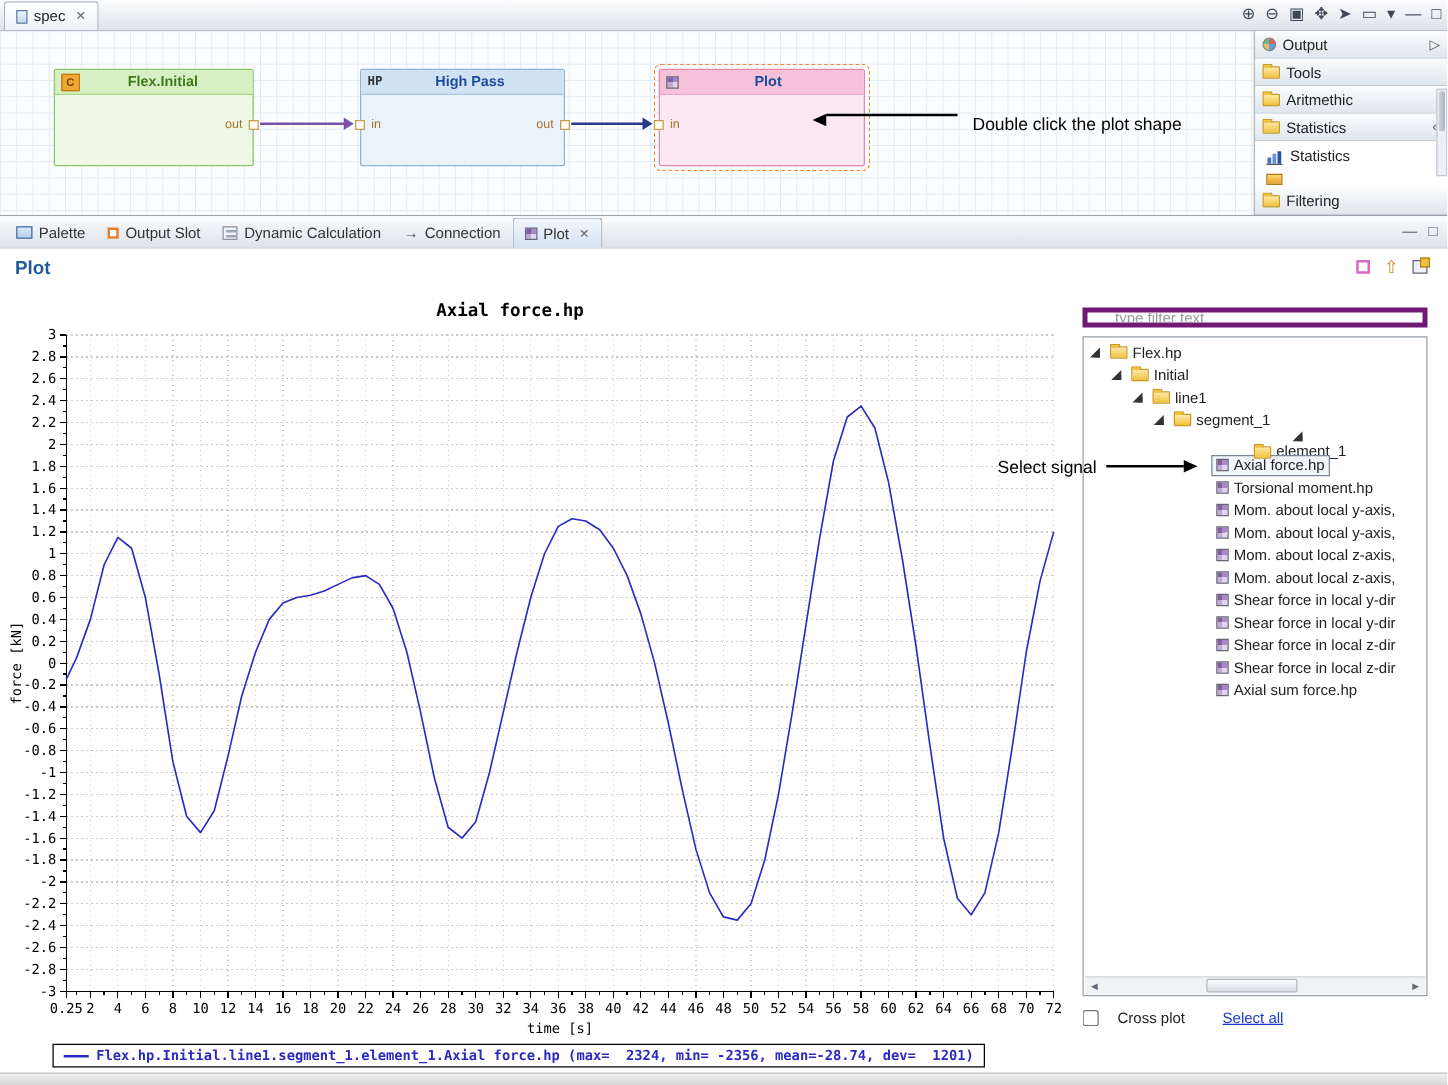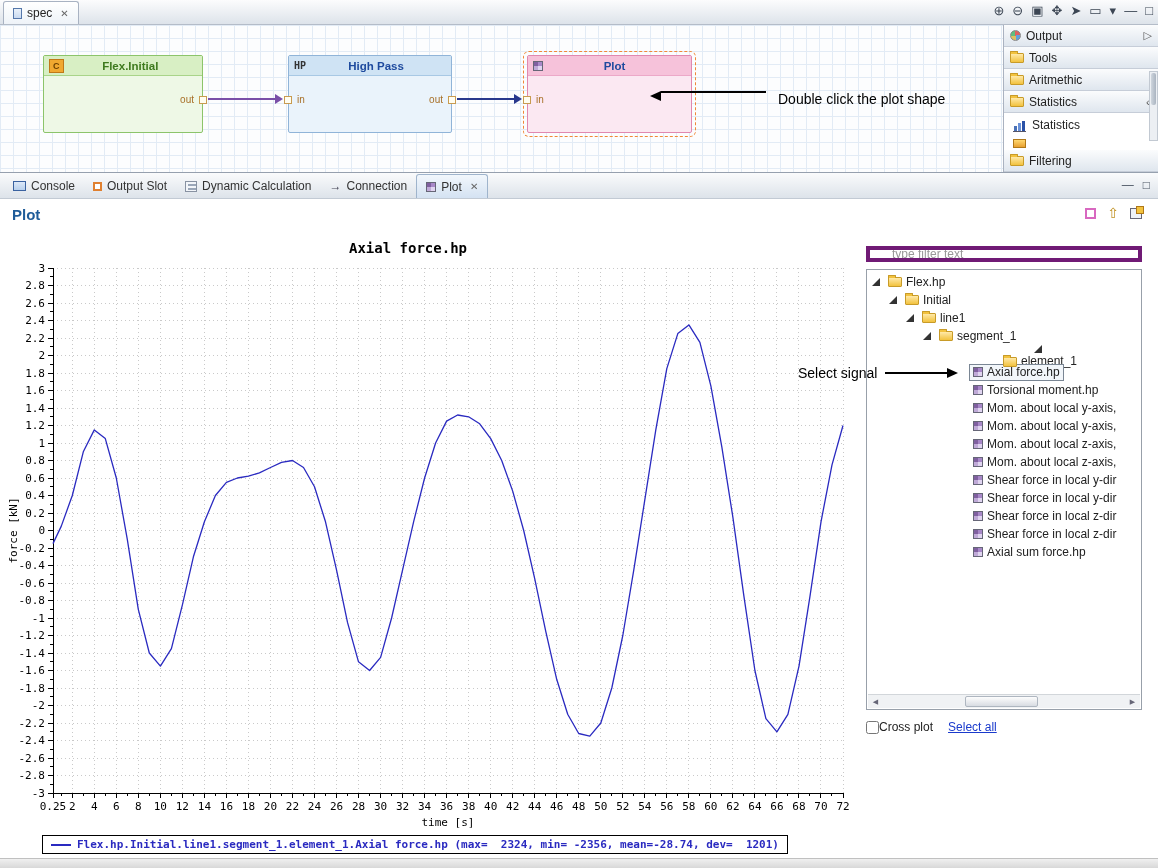--- a/index.html
+++ b/index.html
@@ -110,32 +110,32 @@
   .ct-tick { font-family: "DejaVu Sans Mono", monospace; font-size: 11px; fill: #000; }
   .legend { position: absolute; left: 38px; top: 604px; border: 1px solid #000; padding: 2px 8px;
     font-family: "DejaVu Sans Mono", monospace; font-size: 11px; font-weight: bold; color: #2a2ac0;
     display: flex; align-items: center; gap: 6px; white-space: pre; background: #fff; justify-content: center; }
   .legend-line { display: inline-block; width: 20px; border-top: 2px solid #2a2ac0; }
 
   
   .signal-panel { position: absolute; left: 866px; top: 17px; width: 276px; }
   .filter { width: 100%; height: 16px; border: 4px solid #701a75; font-size: 12px; padding: 0 22px; font-family: inherit; color: #222; }
   .filter::placeholder { color: #999; }
-  .tree-box { margin-top: 7px; height: 441px; border: 1px solid #98a0aa; position: relative; background: #fff; }
+  .tree-box { margin-top: 7px; height: 528px; border: 1px solid #98a0aa; position: relative; background: #fff; }
   .tree { position: absolute; left: 1px; right: 1px; top: 3px; bottom: 16px; overflow: hidden; }
   .tree-row { height: 18px; display: flex; align-items: center; }
   .tree-arrow { width: 0; height: 0; border-left: 4px solid transparent; border-top: 4px solid transparent; border-right: 4px solid #333; border-bottom: 4px solid #333; margin-right: 4px; flex: none; }
   .row-inner { display: flex; align-items: center; gap: 4px; padding: 0 3px; border: 1px solid transparent; line-height: 15px; white-space: nowrap; }
   .tree-row.selected .row-inner { border-color: #7a8694; background: #f2f6fa; }
   .hscroll { position: absolute; left: 1px; right: 1px; bottom: 1px; height: 14px; background: #f0f2f4; border-top: 1px solid #d2d6da; display: flex; align-items: center; }
   .hs-btn { width: 15px; text-align: center; font-size: 7px; color: #667; cursor: default; }
   .hs-track { flex: 1; position: relative; height: 100%; }
   .hs-thumb { position: absolute; left: 34%; width: 30%; top: 1px; bottom: 1px; background: linear-gradient(#fdfdfd, #d8dce2); border: 1px solid #aeb6c0; border-radius: 2px; }
 
-  .crossplot-row { margin-top: 10px; display: flex; align-items: center; gap: 0; }
+  .crossplot-row { margin-top: 10px; display: flex; align-items: center; gap: 15px; }
   .crossplot-row input { margin: 0; width: 13px; height: 13px; }
   .link { color: #1a3acc; text-decoration: underline; margin-left: 15px; cursor: pointer; }
 
   .anno2 { position: absolute; left: 798px; top: 136px; display: flex; align-items: center; z-index: 5; }
   .anno2 .anno-text { margin: 0 8px 0 0; }
   .ah-right { width: 0; height: 0; border-top: 5px solid transparent; border-bottom: 5px solid transparent; border-left: 11px solid #000; }
   .anno2 .anno-line { width: 62px; }
 
   .status-bar { position: absolute; left: 0; bottom: 0; width: 100%; height: 10px; background: linear-gradient(#f0f0f0, #d8d8d8); border-top: 1px solid #c0c0c0; }
 </style>
@@ -244,21 +244,21 @@
     <div class="pal-scrollbar">
         <div class="thumb"></div>
       </div>
   </div>
 </div>
 
 <div class="bottom-pane">
   <div class="bottom-tabbar">
     <div class="btab">
       <span class="ic-console"></span>
-      <span>Console</span>
+      <span>Palette</span>
     </div>
     <div class="btab">
       <span class="ic-slot"></span>
       <span>Output Slot</span>
     </div>
     <div class="btab">
       <span class="ic-dyn"></span>
       <span>Dynamic Calculation</span>
     </div>
     <div class="btab">

